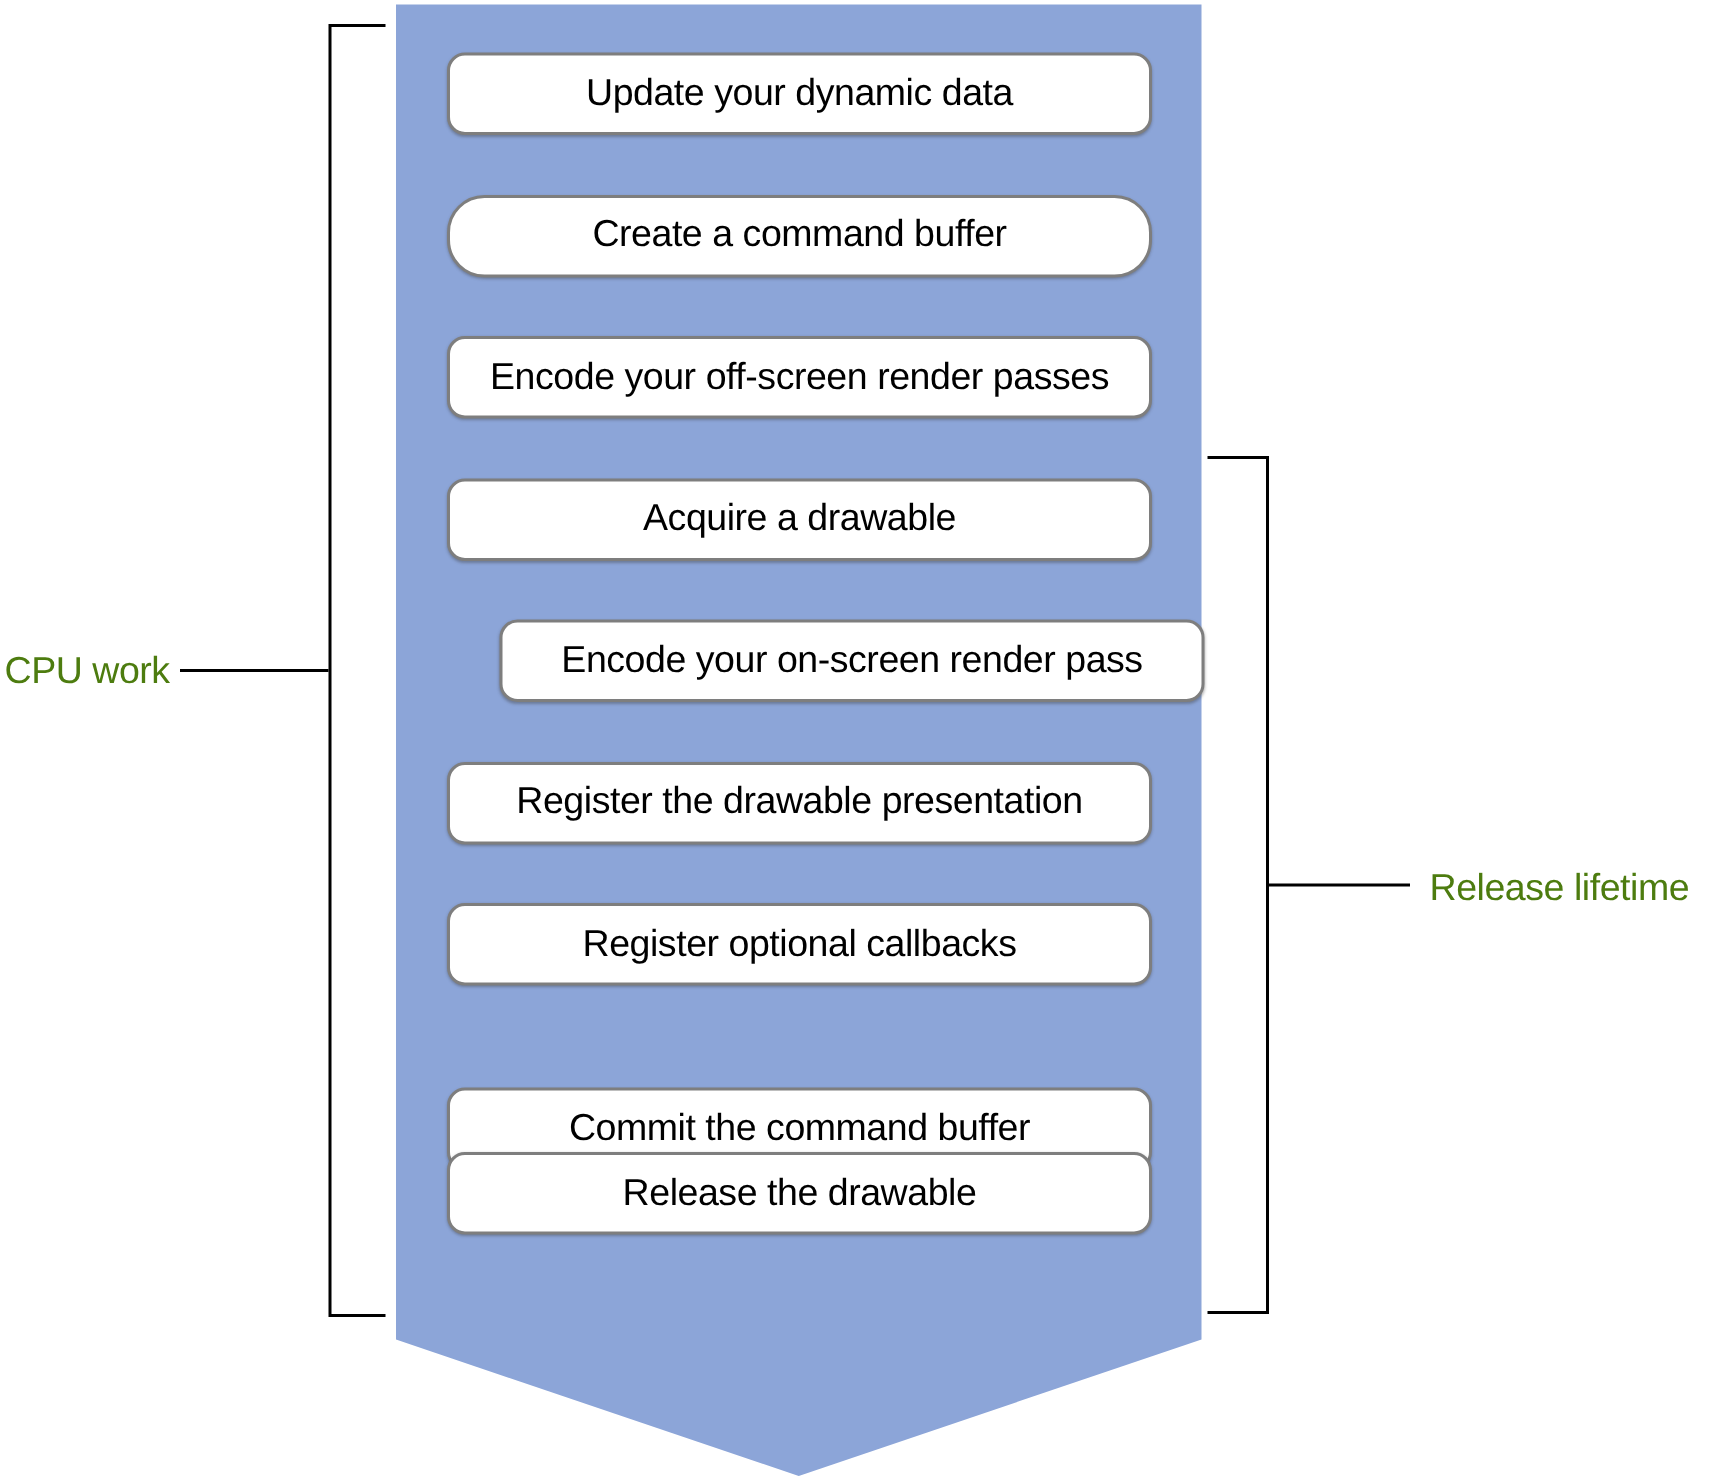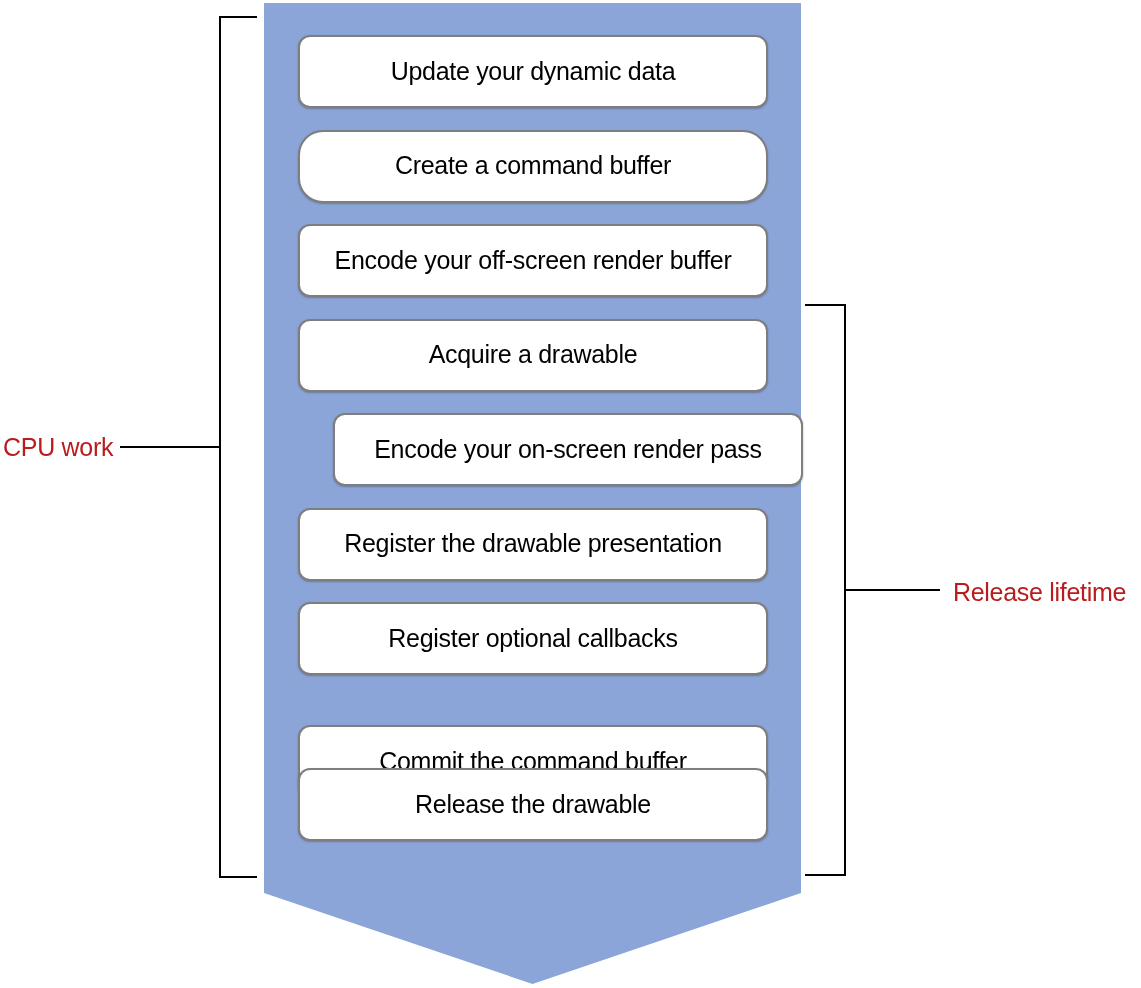--- a/index.html
+++ b/index.html
@@ -19,21 +19,21 @@
     position: absolute;
     left: 0;
     top: 0;
     width: 1141px;
     height: 988px;
   }
   .step-box {
     position: absolute;
     left: 298px;
     width: 470px;
-    height: 73px;
+    height: 55px;
     box-sizing: border-box;
     background: #ffffff;
     border: 2px solid #7e7e7e;
     border-radius: 12px;
     box-shadow: 0 1px 2px rgba(60,60,60,0.4);
     display: flex;
     align-items: center;
     justify-content: center;
     text-align: center;
   }
@@ -43,21 +43,21 @@
     color: #000000;
     line-height: 1.1;
     white-space: nowrap;
   }
   .side-label {
     position: absolute;
     height: 30px;
     line-height: 30px;
     font-size: 25px;
     letter-spacing: -0.3px;
-    color: #b91c1c;
+    color: #4d7c0f;
     white-space: nowrap;
   }
   .side-label.cpu {
     left: 3px;
     top: 432px;
   }
   .side-label.drawable {
     left: 953px;
     top: 577px;
   }
@@ -79,21 +79,21 @@
   </svg>
 
   <div id="steps">
       <div class="step-box" style="top: 35px;">
         <span class="step-label">Update your dynamic data</span>
       </div>
       <div class="step-box" style="top: 129.5px; border-radius: 25px;">
         <span class="step-label">Create a command buffer</span>
       </div>
       <div class="step-box" style="top: 224px;">
-        <span class="step-label">Encode your off-screen render buffer</span>
+        <span class="step-label">Encode your off-screen render passes</span>
       </div>
       <div class="step-box" style="top: 318.5px;">
         <span class="step-label">Acquire a drawable</span>
       </div>
       <div class="step-box" style="top: 413px; margin-left: 35px;">
         <span class="step-label">Encode your on-screen render pass</span>
       </div>
       <div class="step-box" style="top: 507.5px;">
         <span class="step-label">Register the drawable presentation</span>
       </div>

